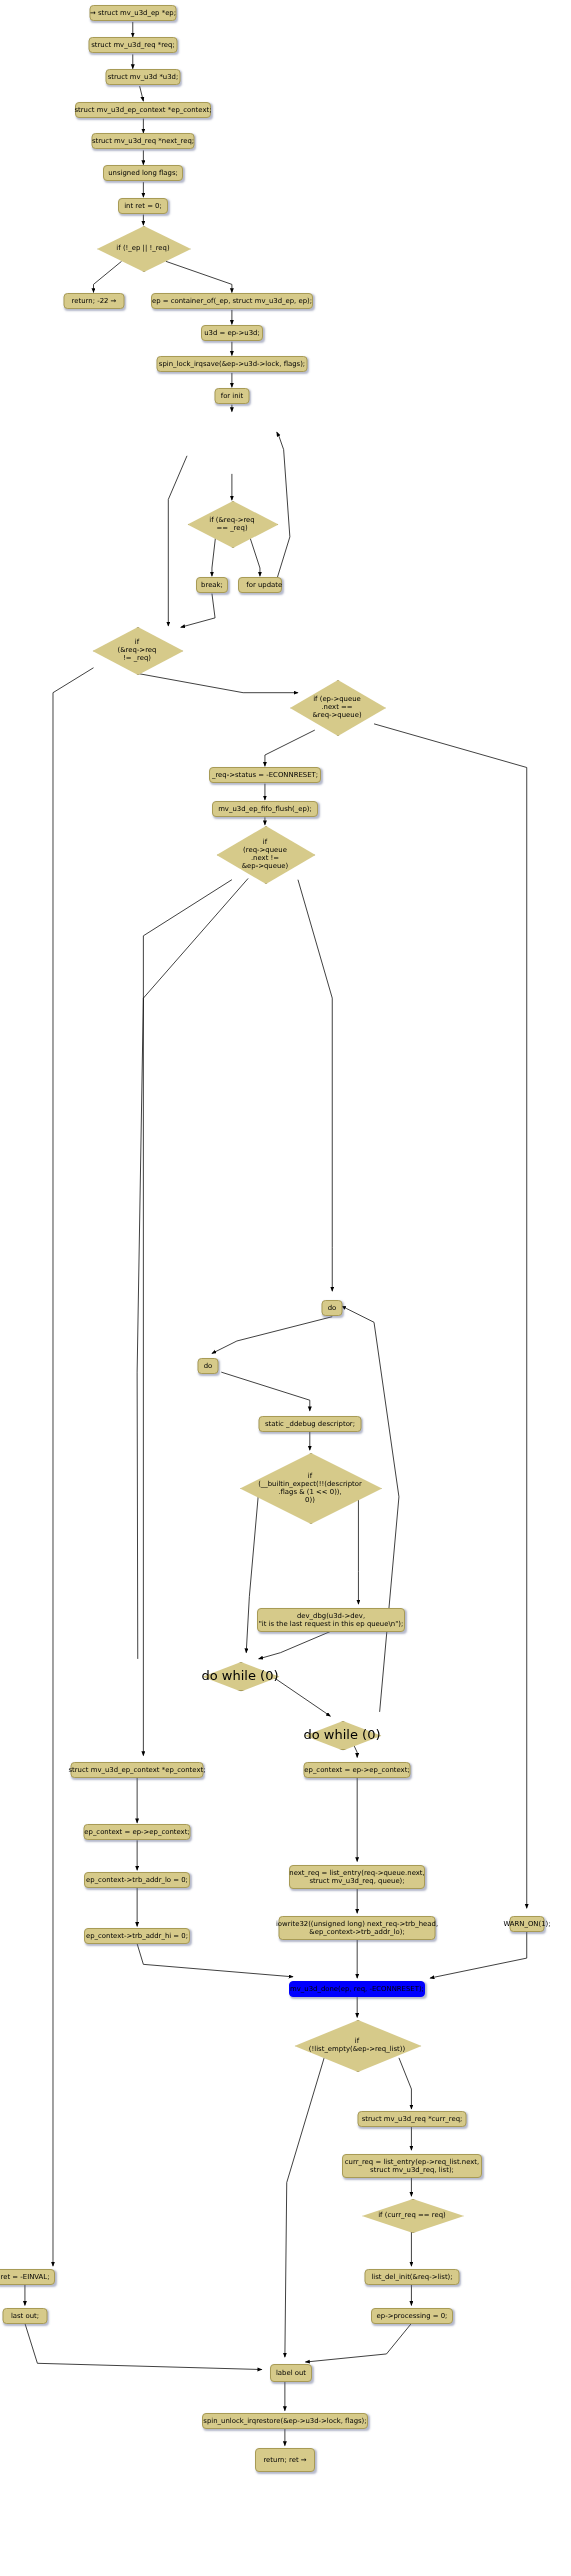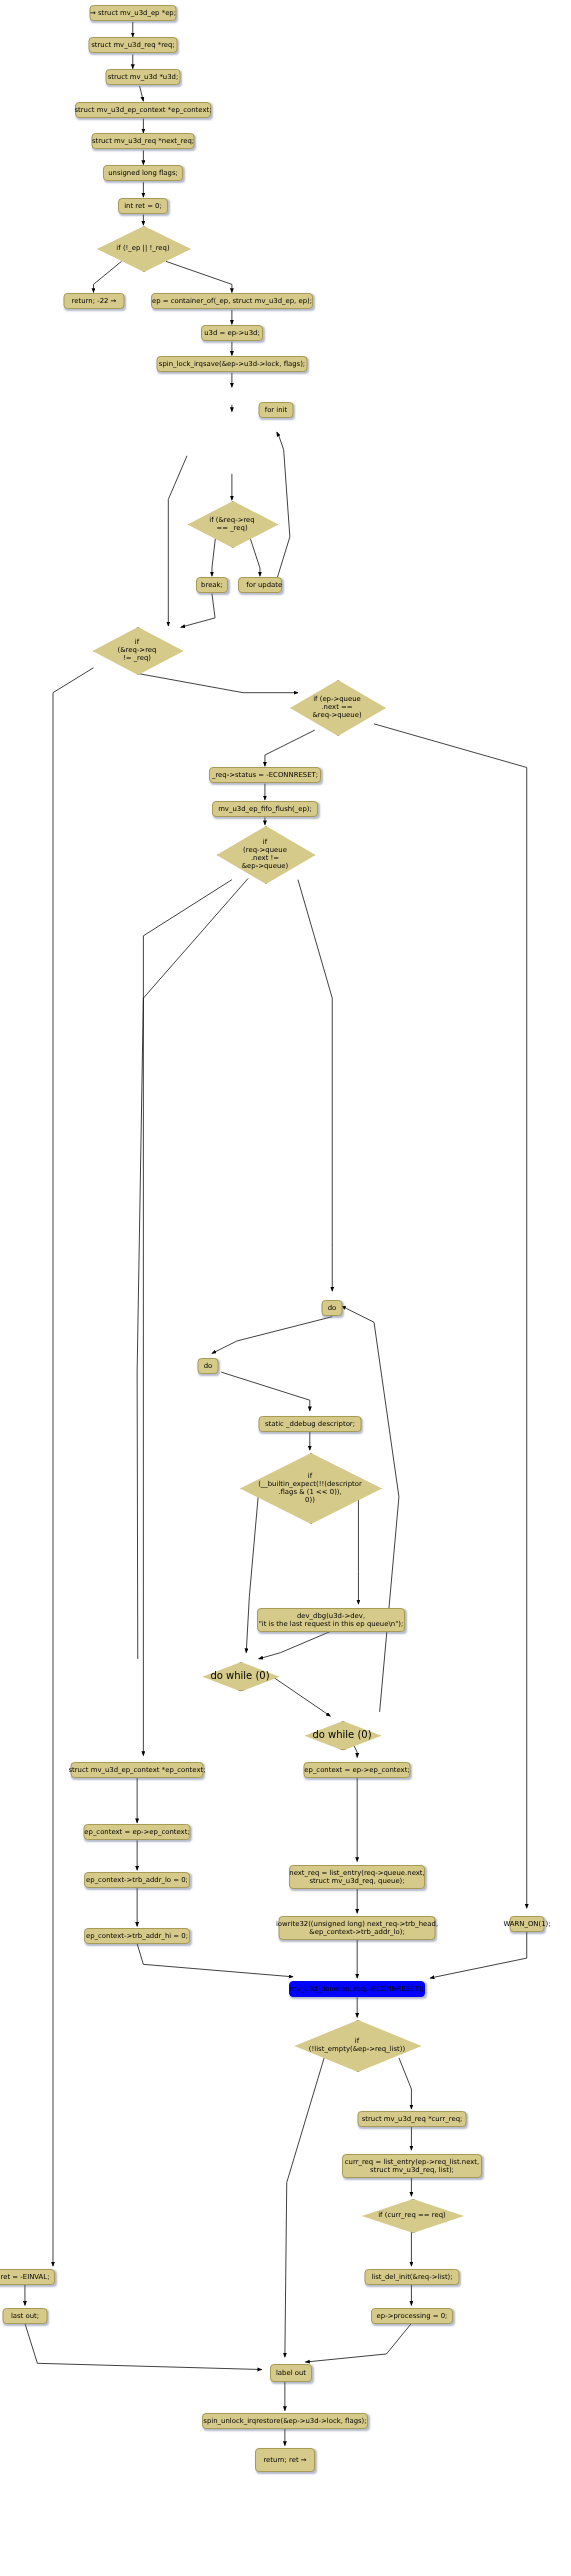--- a/index.html
+++ b/index.html
@@ -11,21 +11,21 @@
         transform:translate(-50%,0);}
   .rect{background:#D6CA8A;border:0.6px solid #A89B56;border-radius:4px;
         box-shadow:1.2px 1.2px 1.9px rgba(90,100,140,.45);padding:1.9px 4.4px;}
   .rect.hl{background:#0000FF;border:0.6px solid #0000FF;color:#000000;box-shadow:1.2px 1.2px 1.9px rgba(90,100,140,.45);}
   .diamond{background:transparent;border:none;box-shadow:none;}
   .diamond .dshape{position:absolute;left:0;top:0;width:100%;height:100%;
         background:#D6CA8A;border:0.6px solid #A89B56;
         clip-path:polygon(50% 0,100% 50%,50% 100%,0 50%);
         filter:drop-shadow(1.2px 1.2px 1.2px rgba(90,100,140,.40));}
   .diamond .dtext{position:relative;z-index:2;}
-  .small{font-size:10px;}
+  .small{font-size:13px;}
 </style>
 </head>
 <body>
 
 <div id="canvas">
 
   <svg id="edges" viewBox="0 0 916 4130">
     <defs>
       <marker id="arrow" markerWidth="9" markerHeight="9" refX="7" refY="3.2" orient="auto" markerUnits="userSpaceOnUse">
         <path d="M0,0 L8,3.2 L0,6.4 z" fill="#000"></path>
@@ -133,21 +133,21 @@
 
   <div class="node diamond" style="left:143px;top:226px;width:92px;height:44px;">
     <span class="dshape"></span>
     <span class="dtext">if (!_ep || !_req)</span>
   </div>
 
   <div class="node rect" style="left:94px;top:293px;width:61px;height:16px;"><span>return; -22 →</span></div>
   <div class="node rect" style="left:232px;top:293px;width:162px;height:16px;"><span>ep = container_of(_ep, struct mv_u3d_ep, ep);</span></div>
   <div class="node rect" style="left:232px;top:325px;width:62px;height:16px;"><span>u3d = ep-&gt;u3d;</span></div>
   <div class="node rect" style="left:232px;top:356px;width:151px;height:16px;"><span>spin_lock_irqsave(&amp;ep-&gt;u3d-&gt;lock, flags);</span></div>
-  <div class="node rect" style="left:232px;top:402px;width:35px;height:16px;margin-left:44px;"><span>for init</span></div>
+  <div class="node rect" style="left:232px;top:388px;width:35px;height:16px;"><span>for init</span></div>
 
   <div class="node diamond" style="left:232px;top:501px;width:89px;height:45px;">
     <span class="dshape"></span>
     <span class="dtext">if (&amp;req-&gt;req
 == _req)</span>
   </div>
 
   <div class="node rect" style="left:212px;top:577px;width:32px;height:16px;"><span>break;</span></div>
   <div class="node rect" style="left:260px;top:577px;width:44px;height:16px;padding-left:13px;"><span>for update</span></div>
 

